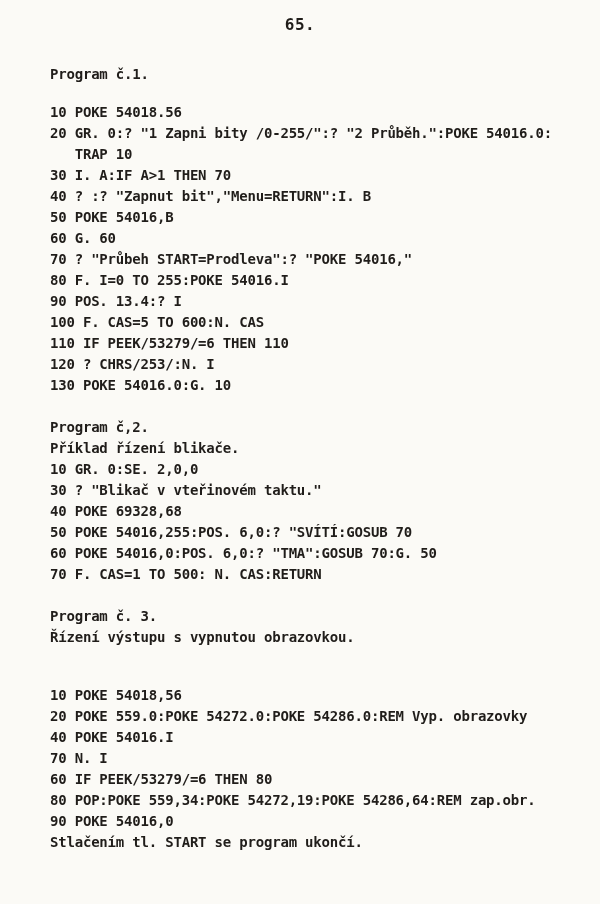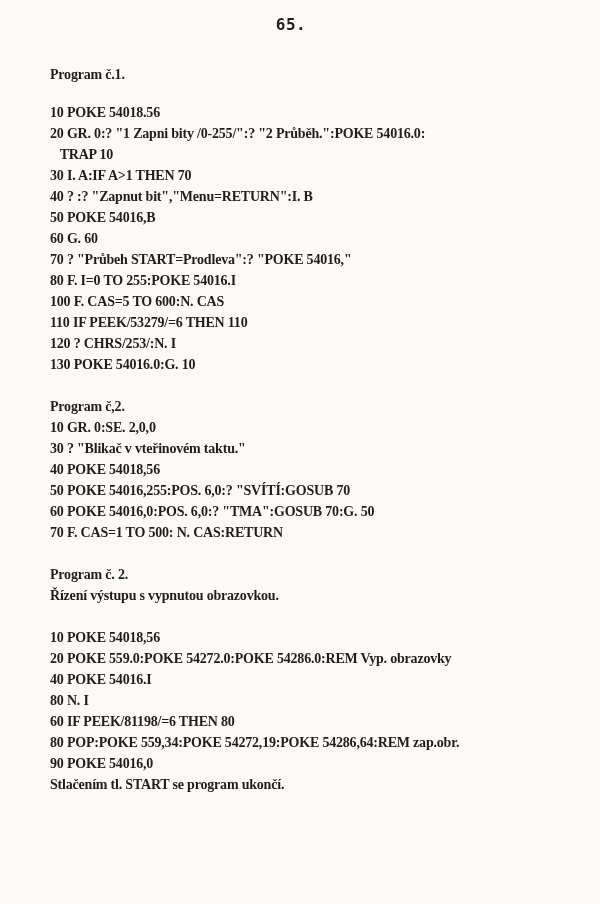--- a/index.html
+++ b/index.html
@@ -14,21 +14,21 @@
     background: #fbfaf6;
     font-family: "DejaVu Sans Mono", monospace;
     font-weight: bold;
     color: #201d1a;
     overflow: hidden;
     box-sizing: border-box;
   }
   .page-number {
     position: absolute;
     top: 15px;
-    left: 8px;
+    left: 17px;
     width: 566px;
     text-align: center;
     font-size: 16px;
     letter-spacing: 0.5px;
   }
   .content {
     position: absolute;
     left: 50px;
     top: 64px;
     width: 535px;
@@ -37,70 +37,71 @@
     margin-top: 21px;
   }
   .heading,
   .desc,
   .code-line,
   .note {
     font-size: 14px;
     line-height: 21px;
     white-space: pre;
     letter-spacing: -0.2px;
-    font-family: Liberation Serif, serif;
   }
   
   .sec-0 .heading { margin-bottom: 17px; }
   
-  .sec-2 .code { margin-top: 21px; }
+  .sec-2 .code { margin-top: 37px; }
 </style>
 </head>
 <body>
 
 <div class="page" style="background: rgb(251, 250, 246); color: rgb(32, 29, 26);">
   <div class="page-number">65.</div>
   <div class="content" id="sections">
       <section class="section sec-0">
         <div class="heading">Program č.1.</div>
         <div class="code">
           <div class="code-line">10 POKE 54018.56</div>
           <div class="code-line">20 GR. 0:? "1 Zapni bity /0-255/":? "2 Průběh.":POKE 54016.0:</div>
           <div class="code-line">   TRAP 10</div>
           <div class="code-line">30 I. A:IF A&gt;1 THEN 70</div>
           <div class="code-line">40 ? :? "Zapnut bit","Menu=RETURN":I. B</div>
           <div class="code-line">50 POKE 54016,B</div>
           <div class="code-line">60 G. 60</div>
           <div class="code-line">70 ? "Průbeh START=Prodleva":? "POKE 54016,"</div>
           <div class="code-line">80 F. I=0 TO 255:POKE 54016.I</div>
+          <div class="code-line">90 POS. 13.4:? I</div>
           <div class="code-line">100 F. CAS=5 TO 600:N. CAS</div>
           <div class="code-line">110 IF PEEK/53279/=6 THEN 110</div>
           <div class="code-line">120 ? CHRS/253/:N. I</div>
           <div class="code-line">130 POKE 54016.0:G. 10</div>
         </div>
       </section>
       <section class="section sec-1">
         <div class="heading">Program č,2.</div>
+        <div class="desc">Příklad řízení blikače.</div>
         <div class="code">
           <div class="code-line">10 GR. 0:SE. 2,0,0</div>
           <div class="code-line">30 ? "Blikač v vteřinovém taktu."</div>
-          <div class="code-line">40 POKE 54018,56</div>
+          <div class="code-line">40 POKE 69328,68</div>
           <div class="code-line">50 POKE 54016,255:POS. 6,0:? "SVÍTÍ:GOSUB 70</div>
           <div class="code-line">60 POKE 54016,0:POS. 6,0:? "TMA":GOSUB 70:G. 50</div>
           <div class="code-line">70 F. CAS=1 TO 500: N. CAS:RETURN</div>
         </div>
       </section>
       <section class="section sec-2">
-        <div class="heading">Program č. 2.</div>
+        <div class="heading">Program č. 3.</div>
         <div class="desc">Řízení výstupu s vypnutou obrazovkou.</div>
         <div class="code">
           <div class="code-line">10 POKE 54018,56</div>
           <div class="code-line">20 POKE 559.0:POKE 54272.0:POKE 54286.0:REM Vyp. obrazovky</div>
           <div class="code-line">40 POKE 54016.I</div>
-          <div class="code-line">80 N. I</div>
-          <div class="code-line">60 IF PEEK/81198/=6 THEN 80</div>
+          <div class="code-line">70 N. I</div>
+          <div class="code-line">60 IF PEEK/53279/=6 THEN 80</div>
           <div class="code-line">80 POP:POKE 559,34:POKE 54272,19:POKE 54286,64:REM zap.obr.</div>
           <div class="code-line">90 POKE 54016,0</div>
         </div>
         <div class="note">Stlačením tl. START se program ukončí.</div>
       </section>
     </div>
 </div>
 
 </body></html>

